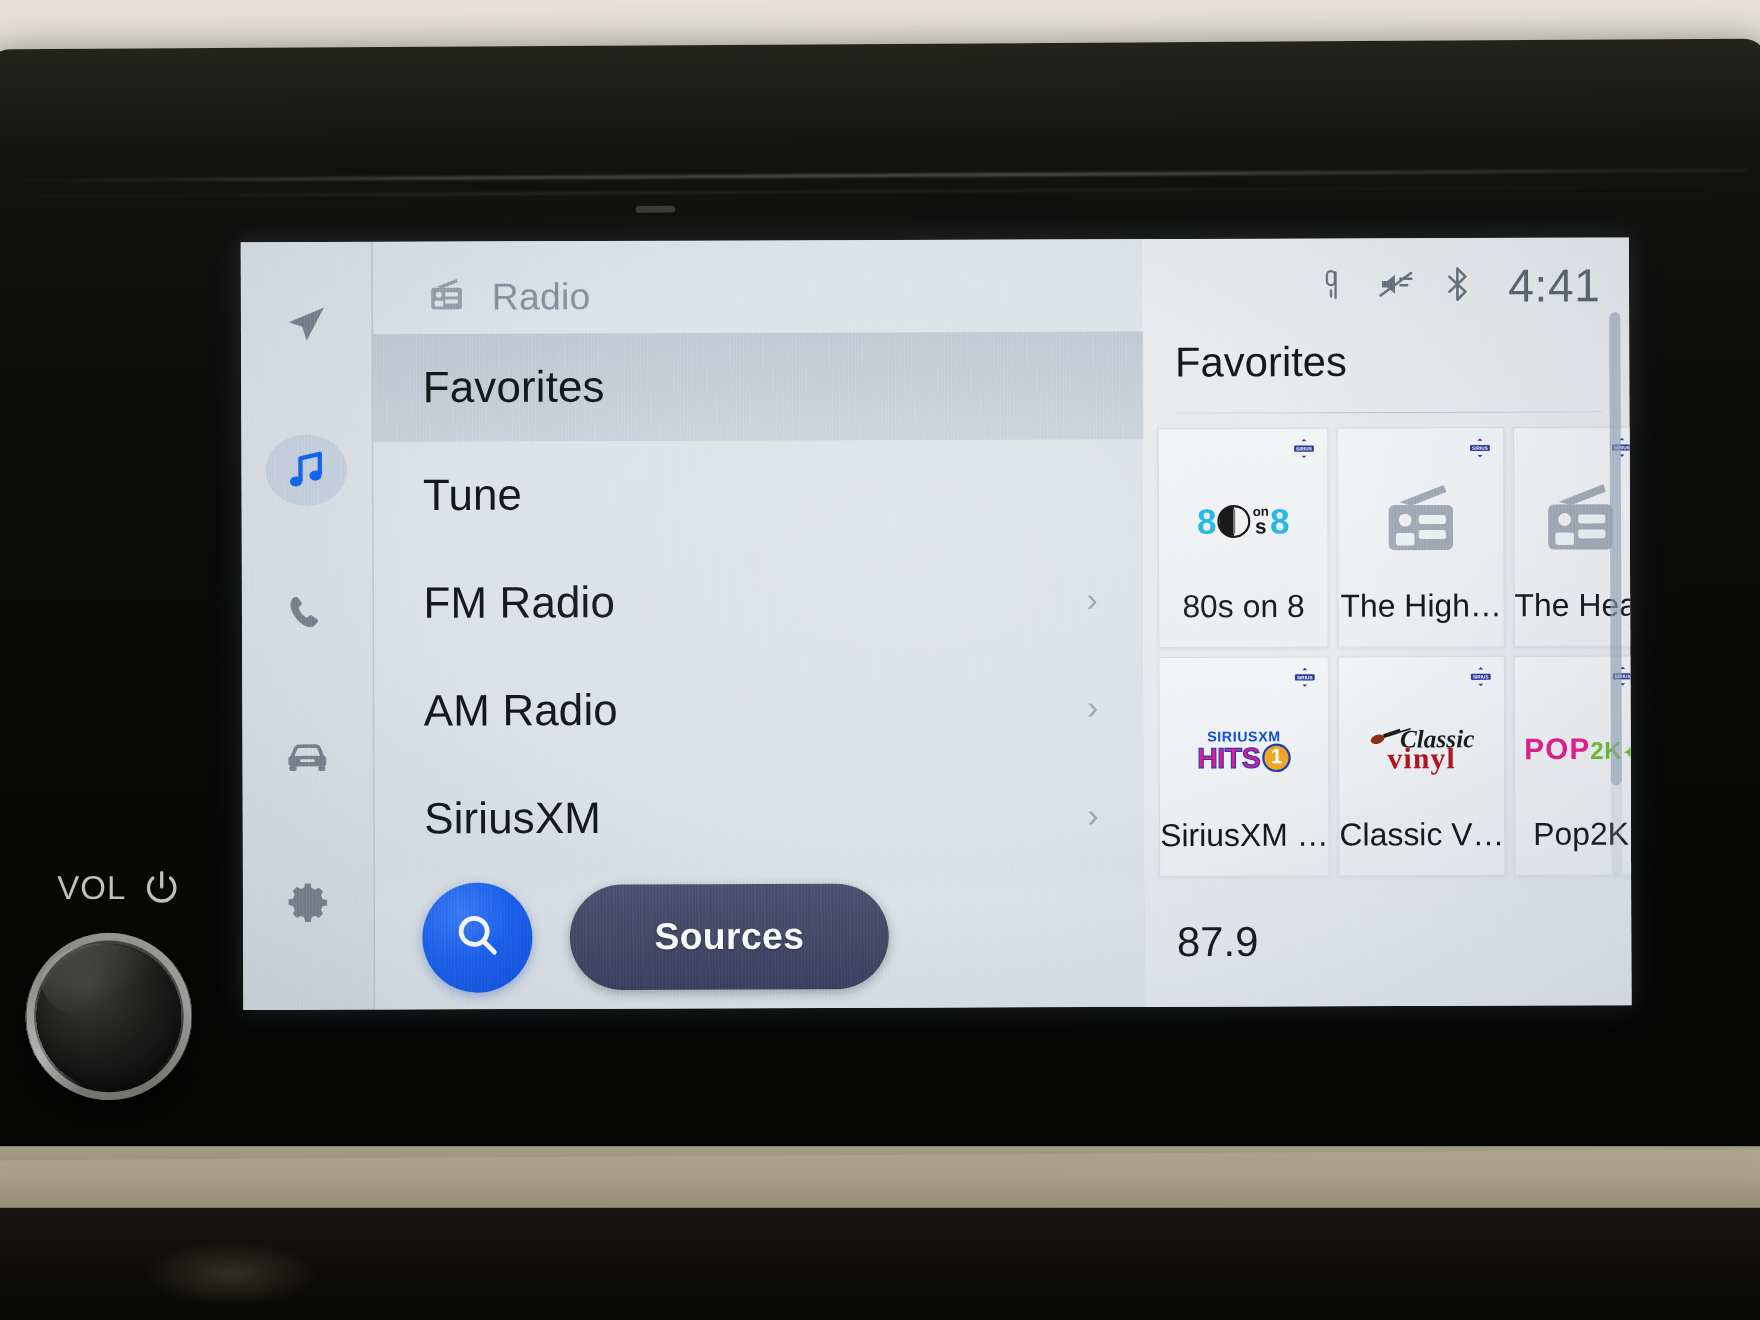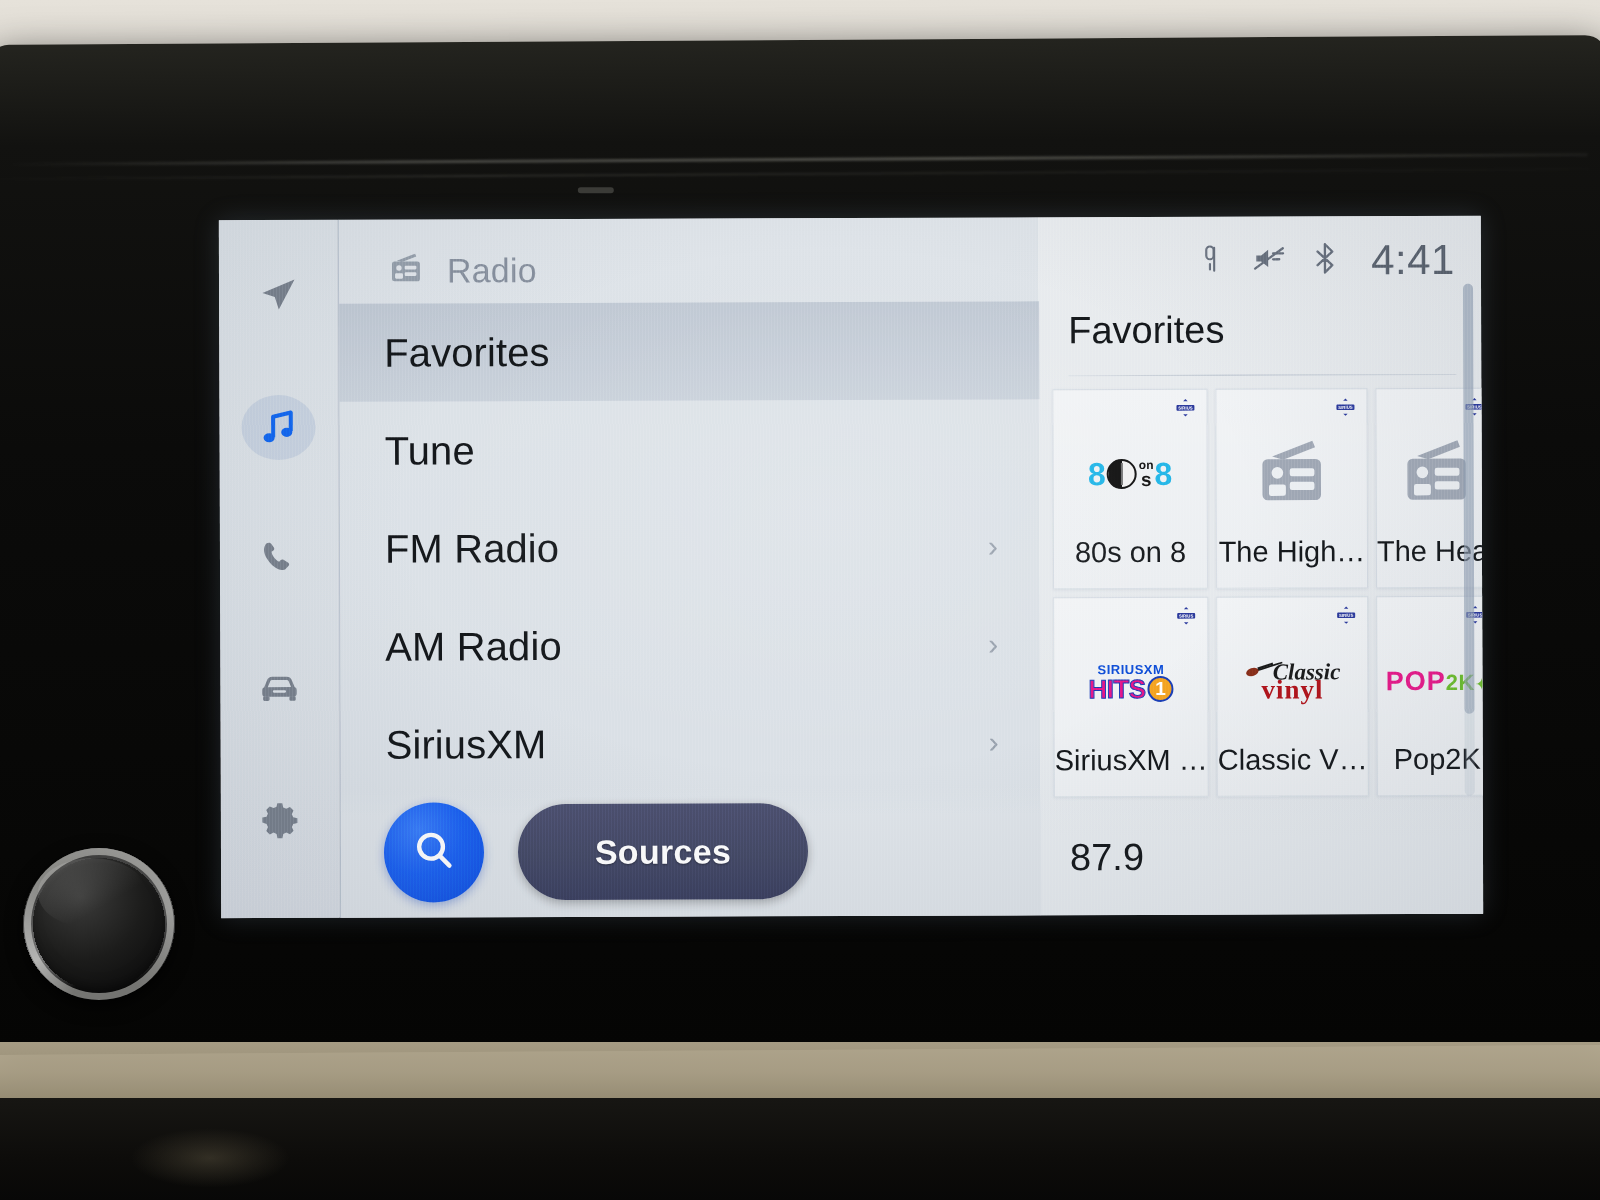--- a/index.html
+++ b/index.html
@@ -317,20 +317,29 @@
     <div class="moulding-a"></div>
     <div class="moulding-b"></div>
     <div class="mic-slot"></div>
   </div>
 
   <div id="dash-strip"></div>
   <div id="dash-lower">
     <div class="glow"></div>
   </div>
 
+  <div id="vol-cluster">
+    <span id="vol-label">VOL</span>
+    <span id="power-icon">
+      <svg width="40" height="40" viewBox="0 0 24 24" fill="none" stroke="#bfbfbd" stroke-width="1.8" stroke-linecap="round">
+        <path d="M12 3.2 L12 11"></path>
+        <path d="M7.2 6.1 A7.2 7.2 0 1 0 16.8 6.1"></path>
+      </svg>
+    </span>
+  </div>
 
   <div id="vol-knob">
     <div class="sheen"></div>
     <div class="rim-hi"></div>
   </div>
 
   <div id="screen">
 
     <div id="icon-rail">
 

